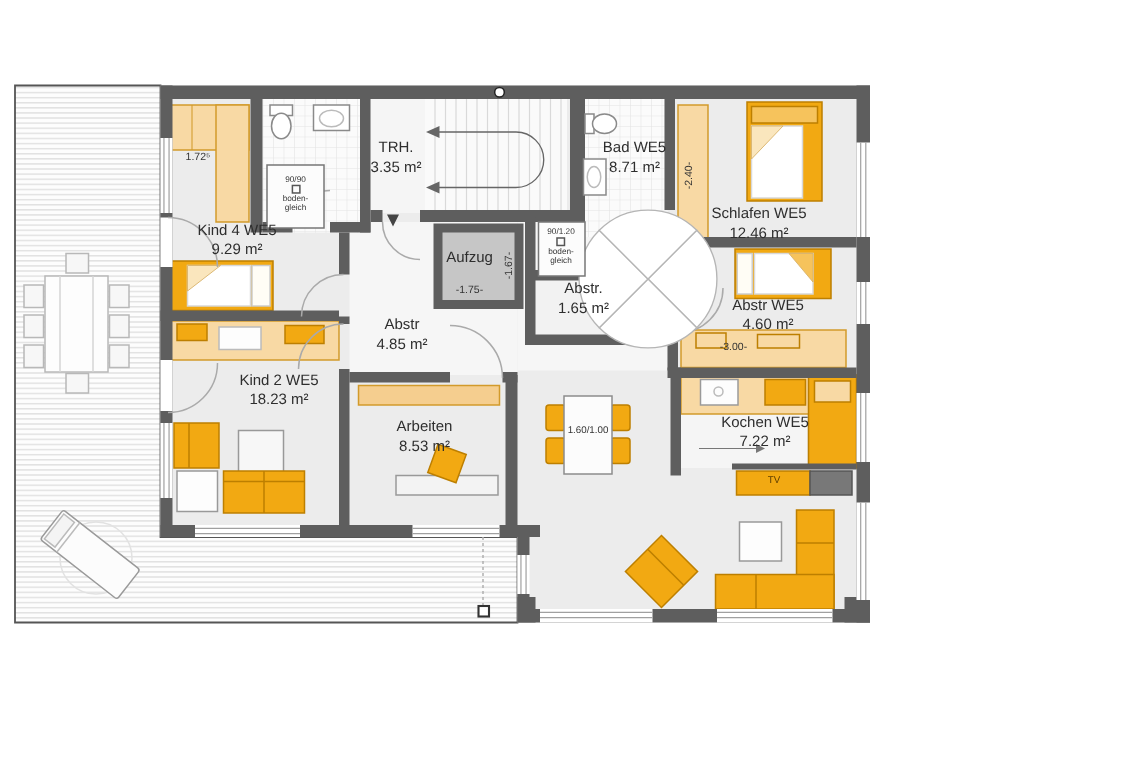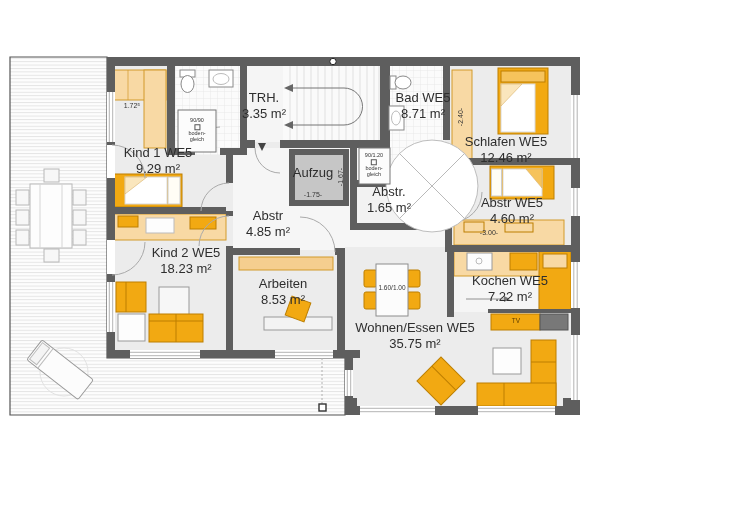--- a/index.html
+++ b/index.html
@@ -1,20 +1,20 @@
 <!DOCTYPE html>
 <html><head>
 <meta charset="utf-8">
 <style>
   html,body{margin:0;padding:0;background:#ffffff;}
   .plan{position:relative;width:750px;height:521px;background:#ffffff;overflow:hidden;
         font-family:"Liberation Sans", sans-serif;}
   .plan svg{position:absolute;left:0;top:0;}
   .lbl{position:absolute;transform:translate(-50%,-50%);text-align:center;color:#2e2e2e;
-       font-size:13px;line-height:1.25;white-space:nowrap;}
+       font-size:10px;line-height:1.25;white-space:nowrap;}
   .dim{font-size:7px;color:#333;}
   .tiny{font-size:6.5px;}
   .rot{transform:translate(-50%,-50%) rotate(-90deg);}
   .shower{font-size:5.5px;line-height:1.15;color:#333;}
   .sq{display:inline-block;width:4px;height:4px;border:1px solid #555;vertical-align:middle;}
   .tv{font-size:6.5px;color:#5c3c00;}
 </style>
 </head>
 <body>
 
@@ -289,21 +289,21 @@
 
   <rect x="292" y="152" width="54" height="51" fill="#C6C6C6" stroke="#5E5E5E" stroke-width="6"></rect>
 
   <rect x="178" y="110" width="38" height="42" fill="#FCFCFC" stroke="#777"></rect>
   <rect x="359" y="148" width="31" height="36" fill="#FCFCFC" stroke="#777"></rect>
 
   <circle cx="333" cy="61.5" r="3.2" fill="#FFFFFF" stroke="#222"></circle>
 </svg>
 
   <div class="lbl" style="left:158px;top:161px">
-    <span>Kind 1 WE5</span><br>
+    <span>Kind 4 WE5</span><br>
     <span>9.29 m²</span>
   </div>
   <div class="lbl" style="left:186px;top:261px">
     <span>Kind 2 WE5</span><br>
     <span>18.23 m²</span>
   </div>
   <div class="lbl" style="left:264px;top:106px">
     <span>TRH.</span><br>
     <span>3.35 m²</span>
   </div>
@@ -315,24 +315,20 @@
     <span>Schlafen WE5</span><br>
     <span>12.46 m²</span>
   </div>
   <div class="lbl" style="left:512px;top:211px">
     <span>Abstr WE5</span><br>
     <span>4.60 m²</span>
   </div>
   <div class="lbl" style="left:510px;top:289px">
     <span>Kochen WE5</span><br>
     <span>7.22 m²</span>
-  </div>
-  <div class="lbl" style="left:415px;top:336px">
-    <span>Wohnen/Essen WE5</span><br>
-    <span>35.75 m²</span>
   </div>
   <div class="lbl" style="left:283px;top:292px">
     <span>Arbeiten</span><br>
     <span>8.53 m²</span>
   </div>
   <div class="lbl" style="left:268px;top:224px">
     <span>Abstr</span><br>
     <span>4.85 m²</span>
   </div>
   <div class="lbl" style="left:389px;top:200px">

